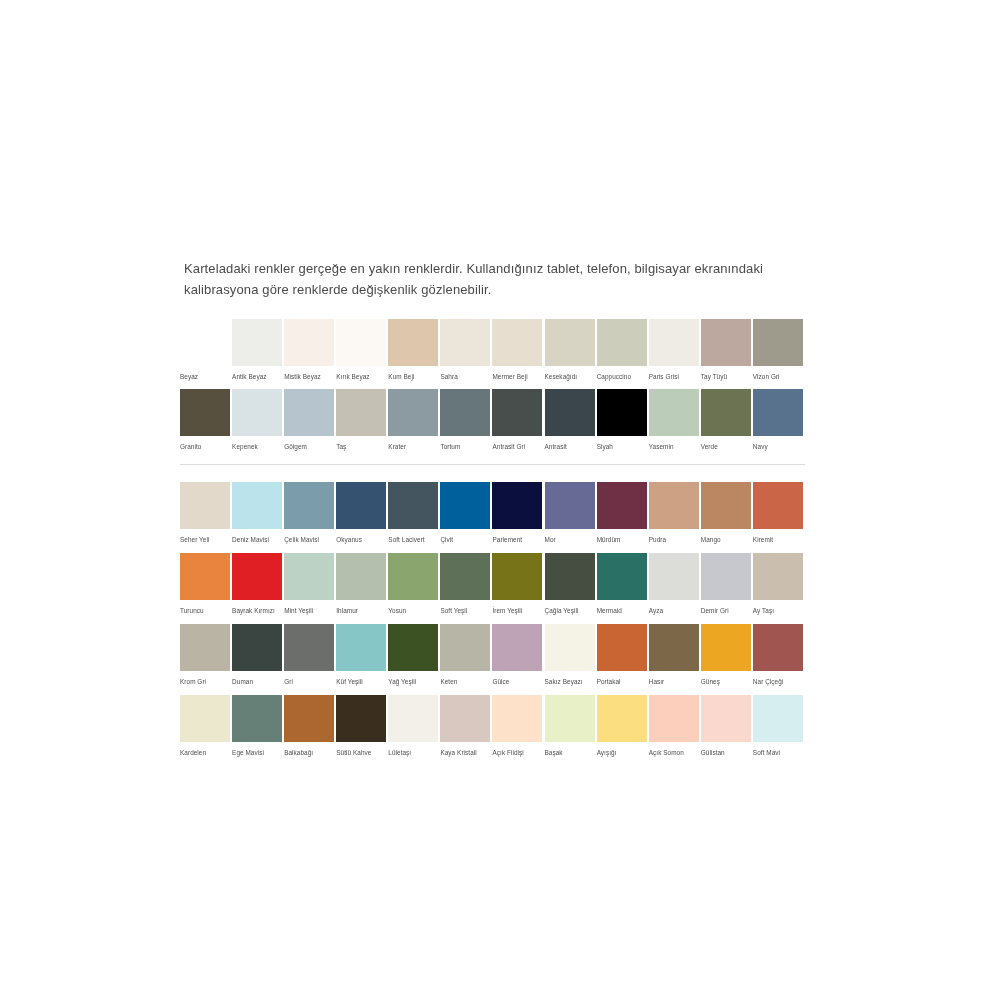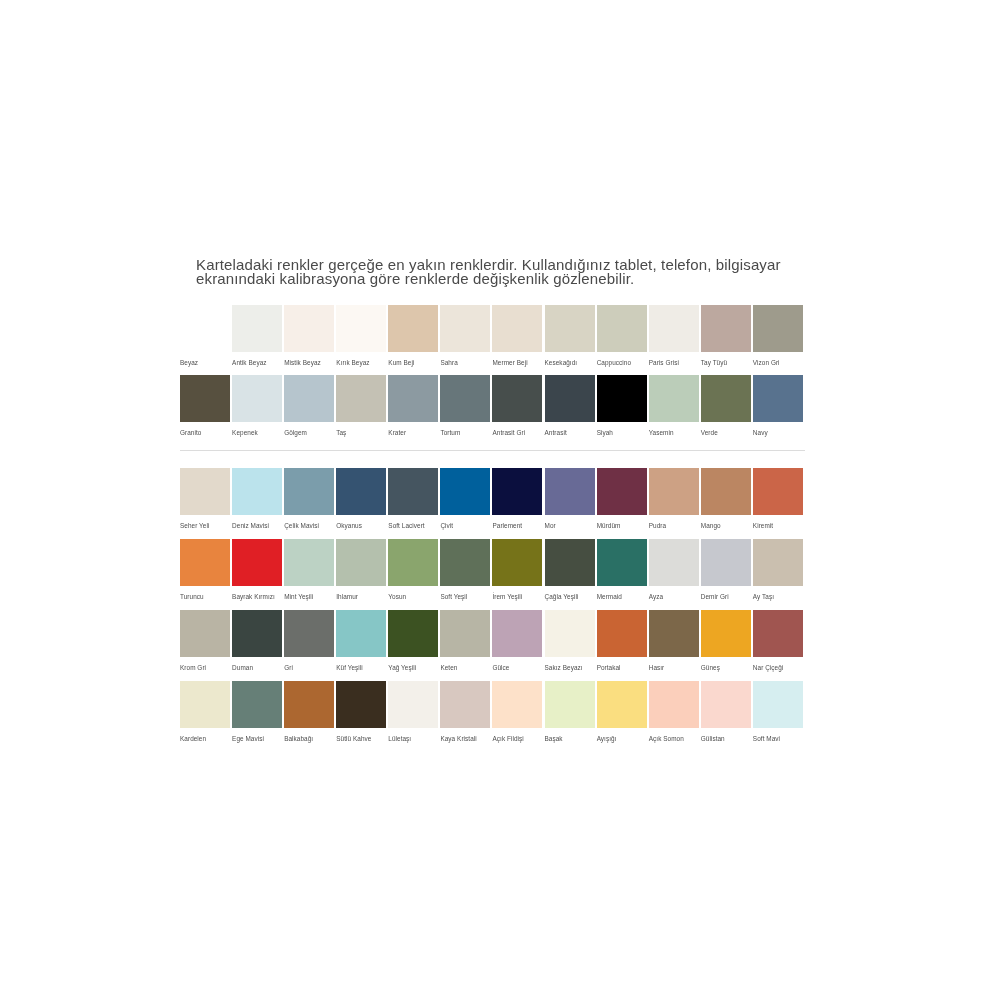--- a/index.html
+++ b/index.html
@@ -20,26 +20,26 @@
     height: 1000px;
     background: #ffffff;
   }
   #sheet {
     position: absolute;
     left: 180px;
     top: 258px;
     width: 625px;
   }
   .intro {
-    font-size: 15px;
-    line-height: 14px;
+    font-size: 13px;
+    line-height: 21px;
     color: #4a4a4a;
     letter-spacing: 0.01em;
     width: 625px;
-    margin: 0 0 19px 16px;
+    margin: 0 0 19px 4px;
   }
   .block { width: 625px; }
   .swatch-row {
     display: flex;
     width: 625px;
     margin-bottom: 8px;
   }
   .swatch-cell {
     width: 52.08px;
     flex: 0 0 52.08px;

